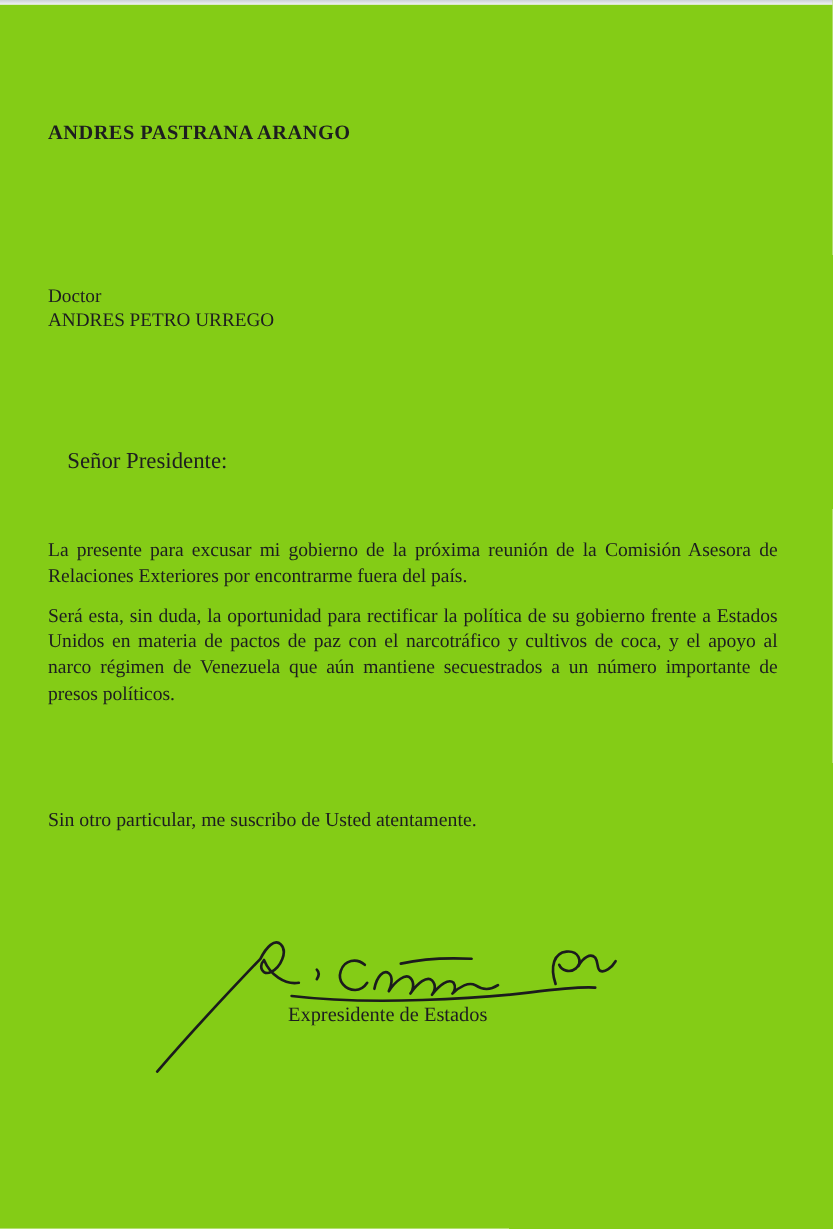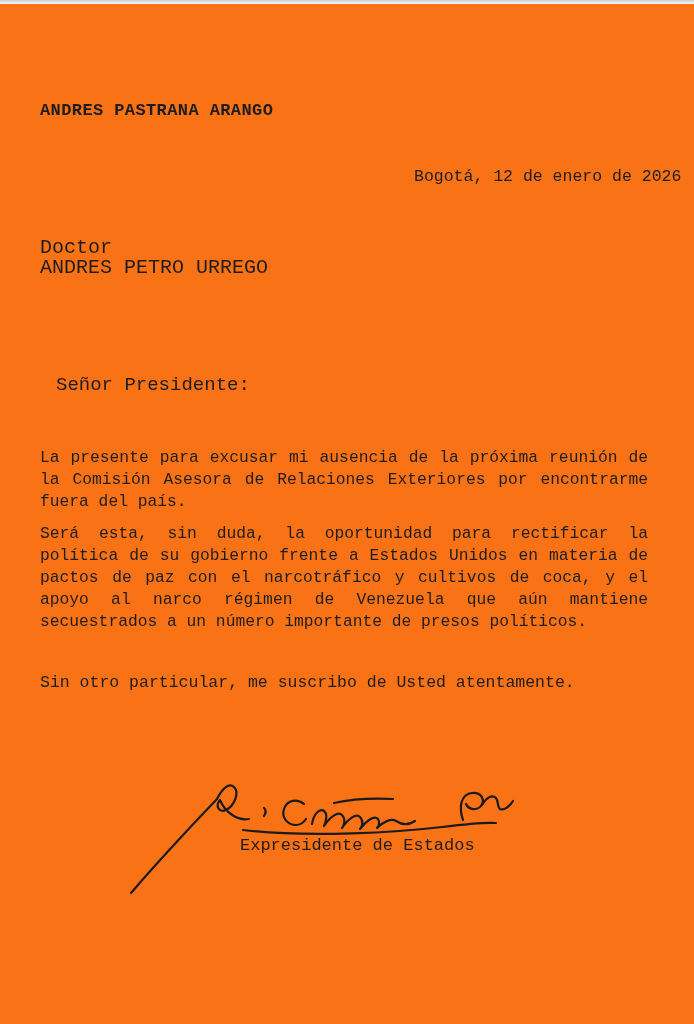--- a/index.html
+++ b/index.html
@@ -4,23 +4,23 @@
 <style>
   html, body {
     margin: 0;
     padding: 0;
     background: #ffffff;
   }
   .page {
     position: relative;
     width: 694px;
     height: 1024px;
-    background: #f97316;
+    background: #84cc16;
     overflow: hidden;
-    font-family: Liberation Mono, monospace;
+    font-family: Liberation Serif, serif;
     color: #1d1d20;
   }
   .scan-edge {
     position: absolute;
     top: 0; left: 0;
     width: 100%;
     height: 4px;
     background: linear-gradient(#ccd1d6, #f3f4f5);
   }
   .sender-name {
@@ -36,21 +36,21 @@
     position: absolute;
     left: 414px;
     top: 167px;
     font-size: 16.5px;
     white-space: nowrap;
   }
   .recipient-block {
     position: absolute;
     left: 40px;
     top: 238px;
-    font-size: 20px;
+    font-size: 16px;
     line-height: 19.8px;
   }
   .salutation {
     position: absolute;
     left: 56px;
     top: 374px;
     font-size: 19px;
     text-align: center;
   }
   .body-block {
@@ -93,31 +93,30 @@
 </style>
 </head>
 <body>
 
 <div class="page">
 
   <div class="scan-edge"></div>
 
   <div class="sender-name">ANDRES PASTRANA ARANGO</div>
 
-  <div class="date-line">Bogotá, 12 de enero de 2026</div>
 
   <div class="recipient-block">
     <div>Doctor</div>
     <div>ANDRES PETRO URREGO</div>
   </div>
 
   <div class="salutation">Señor Presidente:</div>
 
   <div class="body-block">
-    <p>La presente para excusar mi ausencia de la próxima reunión de la Comisión Asesora de Relaciones Exteriores por encontrarme fuera del país.</p>
+    <p>La presente para excusar mi gobierno de la próxima reunión de la Comisión Asesora de Relaciones Exteriores por encontrarme fuera del país.</p>
     <p>Será esta, sin duda, la oportunidad para rectificar la política de su gobierno frente a Estados Unidos en materia de pactos de paz con el narcotráfico y cultivos de coca, y el apoyo al narco régimen de Venezuela que aún mantiene secuestrados a un número importante de presos políticos.</p>
   </div>
 
   <div class="closing-line">Sin otro particular, me suscribo de Usted atentamente.</div>
 
   <div class="signature-wrap">
     <svg viewBox="0 0 420 130" xmlns="http://www.w3.org/2000/svg" fill="none" stroke="#1b1b1d" stroke-width="2.2" stroke-linecap="round" stroke-linejoin="round">
 
       <path d="M 31,118 C 55,90 96,46 117,24 C 122,14 129,7 134,12 C 140,18 134,31 126,35 C 119,38 115,31 120,25 C 125,37 137,46 149,44"></path>
 

